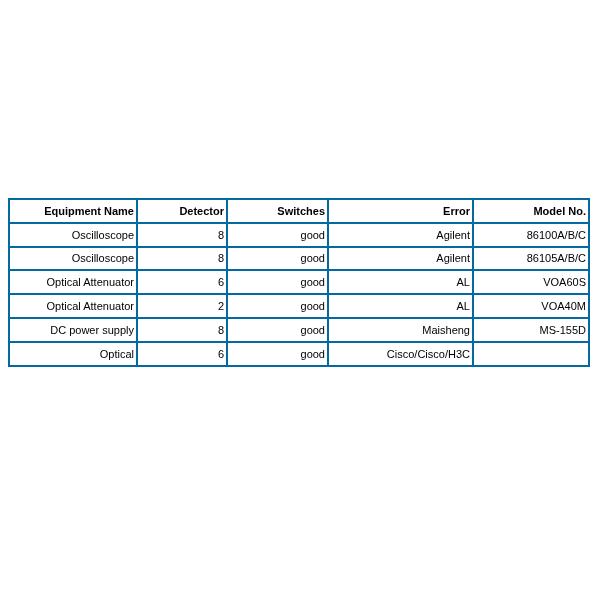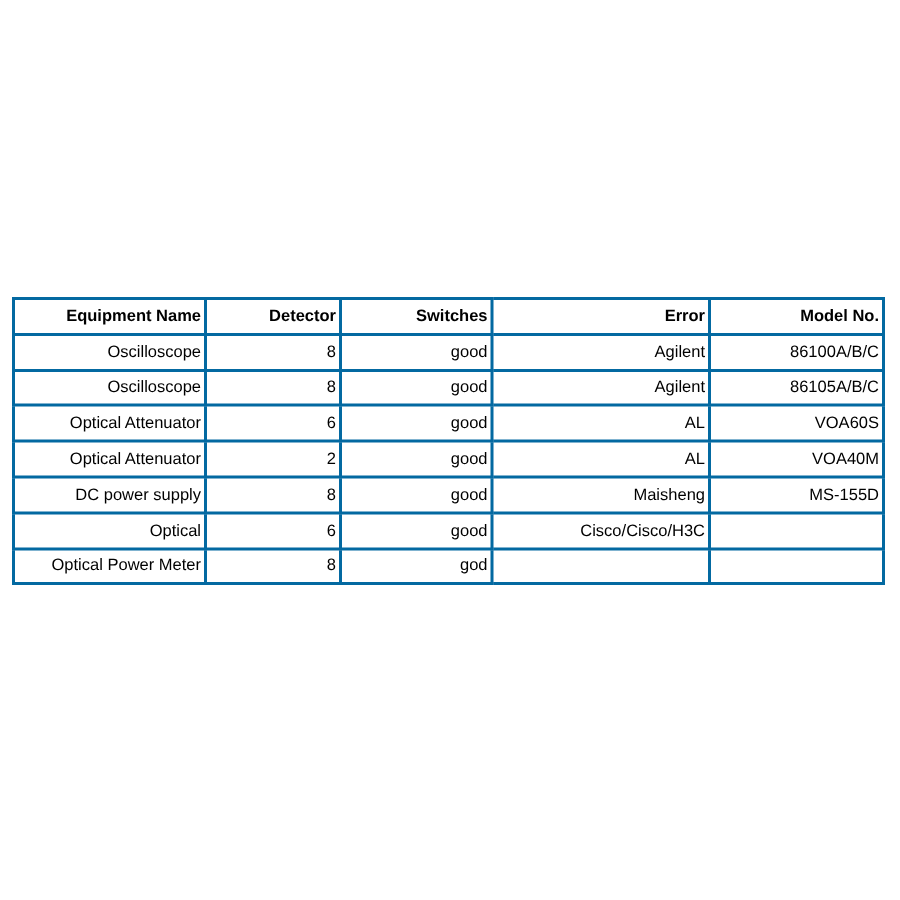--- a/index.html
+++ b/index.html
@@ -99,22 +99,15 @@
         <td>Maisheng</td>
         <td>MS-155D</td>
       </tr>
       <tr>
         <td>Optical</td>
         <td>6</td>
         <td>good</td>
         <td>Cisco/Cisco/H3C</td>
         <td></td>
       </tr>
-      <tr>
-        <td>Optical Power Meter</td>
-        <td>8</td>
-        <td>god</td>
-        <td></td>
-        <td></td>
-      </tr>
     </tbody>
   </table>
 </div>
 
 </body></html>

